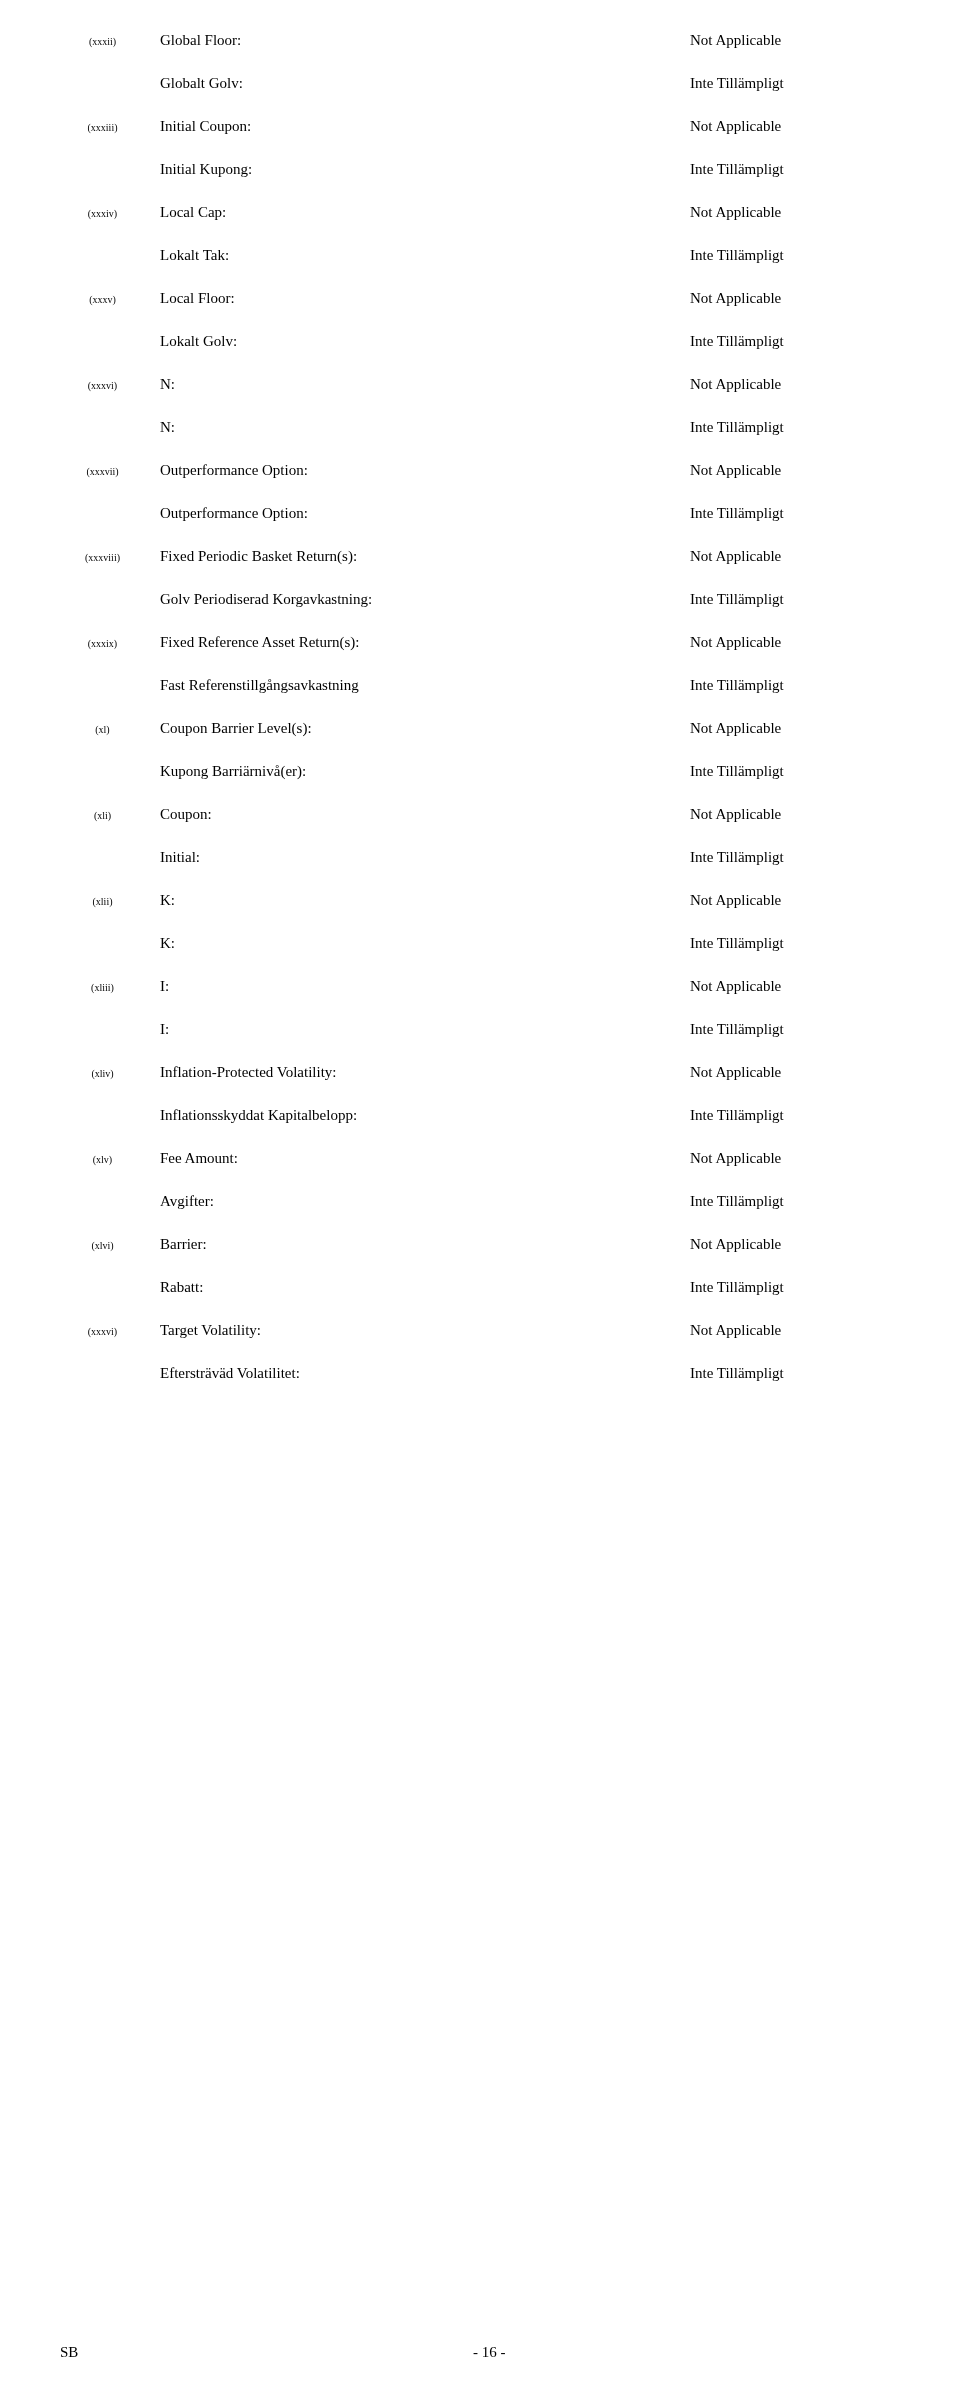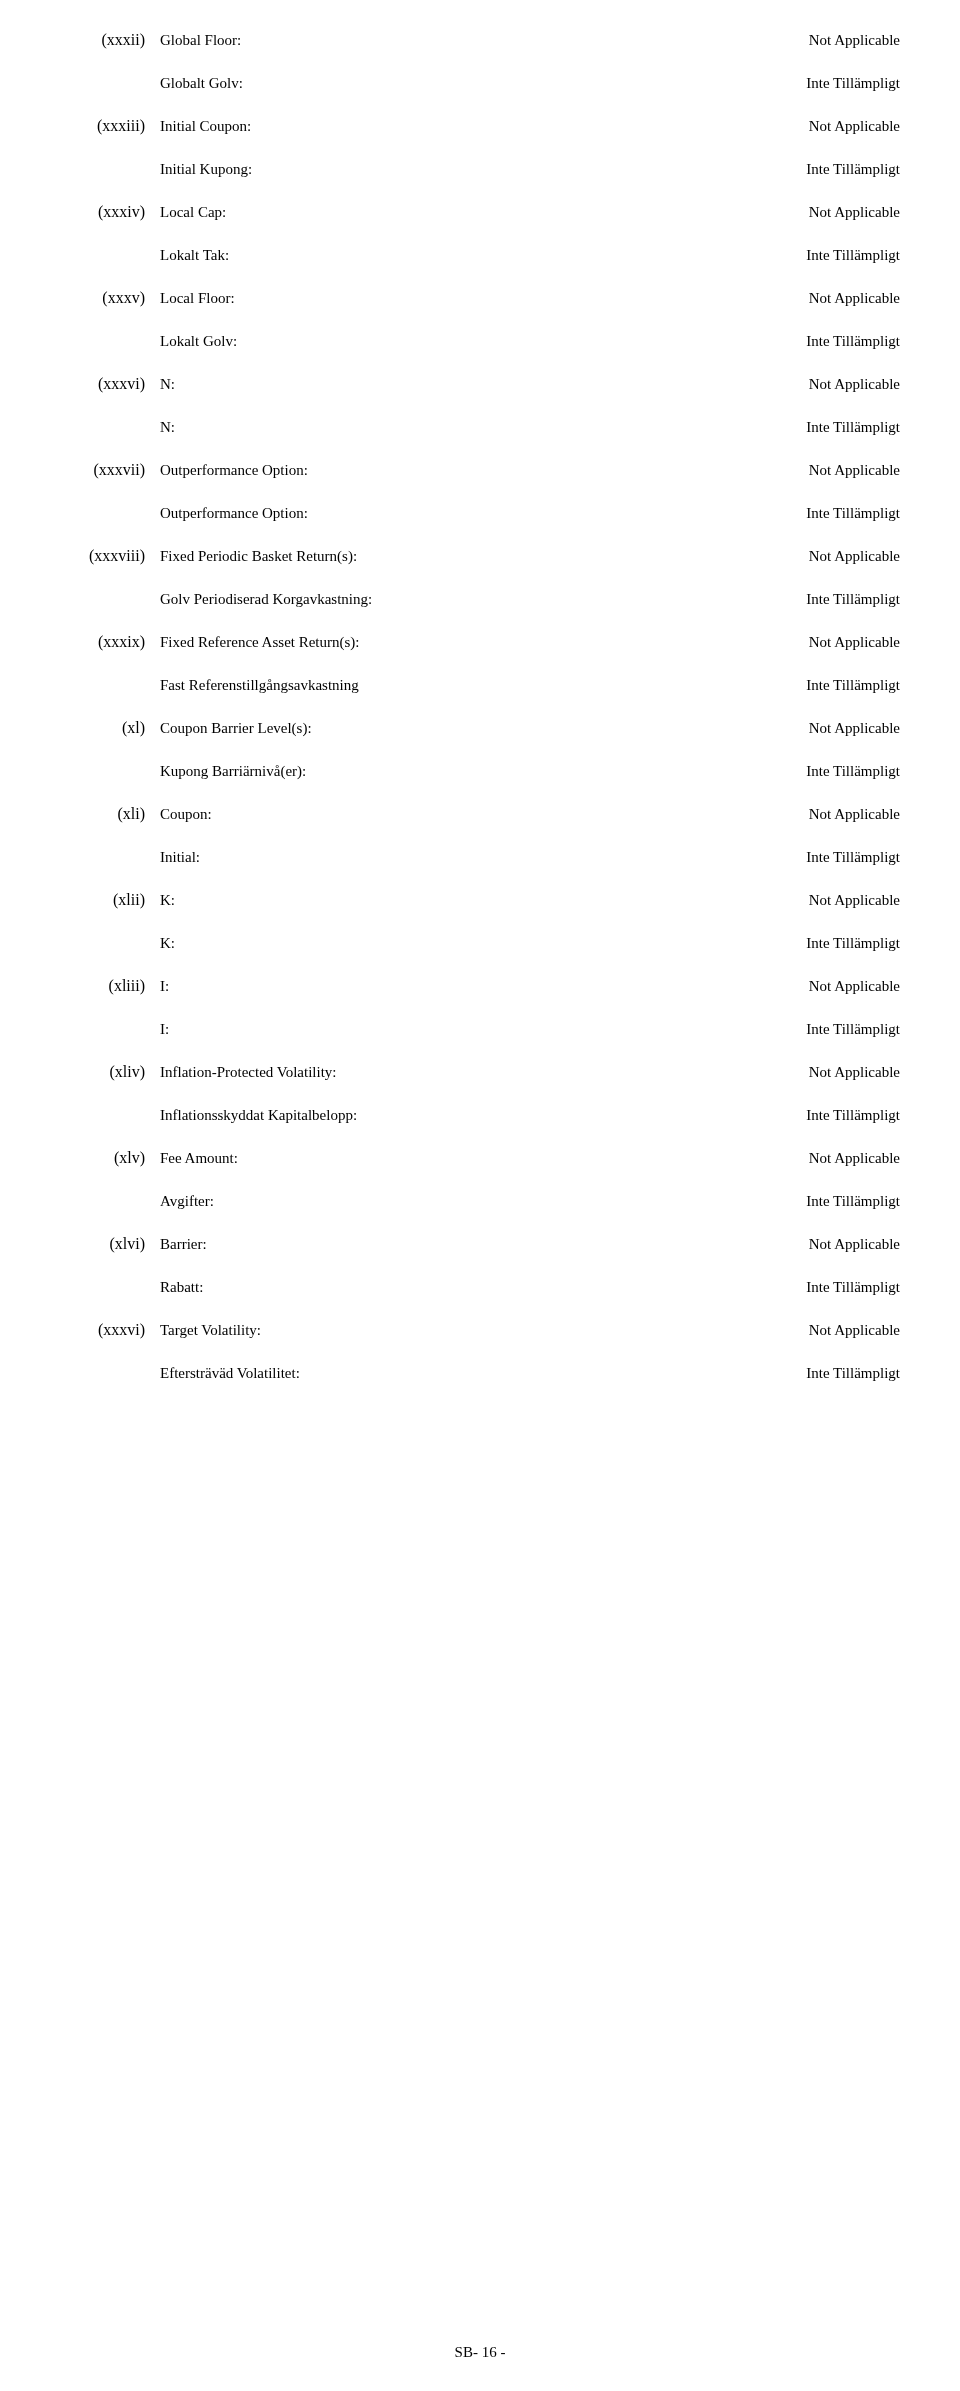--- a/index.html
+++ b/index.html
@@ -26,46 +26,46 @@
       display: flex;
       width: 100%;
       min-height: 38px;
       align-items: baseline;
       padding: 4px 0;
     }
 
     .col-index {
       width: 100px;
       min-width: 100px;
-      text-align: right;
+      text-align: center;
       padding-right: 15px;
-      font-size: 16px;
+      font-size: 10px;
     }
 
     .col-label {
       flex: 1;
       font-size: 15px;
       padding-right: 20px;
       margin-top: 18px;
     }
 
     .col-value {
       width: 210px;
       min-width: 210px;
-      text-align: right;
+      text-align: left;
       font-size: 15px;
     }
 
     .page-footer {
       position: absolute;
       bottom: 30px;
       left: 0;
       right: 0;
       display: flex;
-      justify-content: center;
+      justify-content: space-between;
       padding: 0 60px;
       font-size: 15px;
     }
   </style>
 </head>
 <body>
 
 <div class="page-content">
   <div id="rows-container">
       <div class="row">

